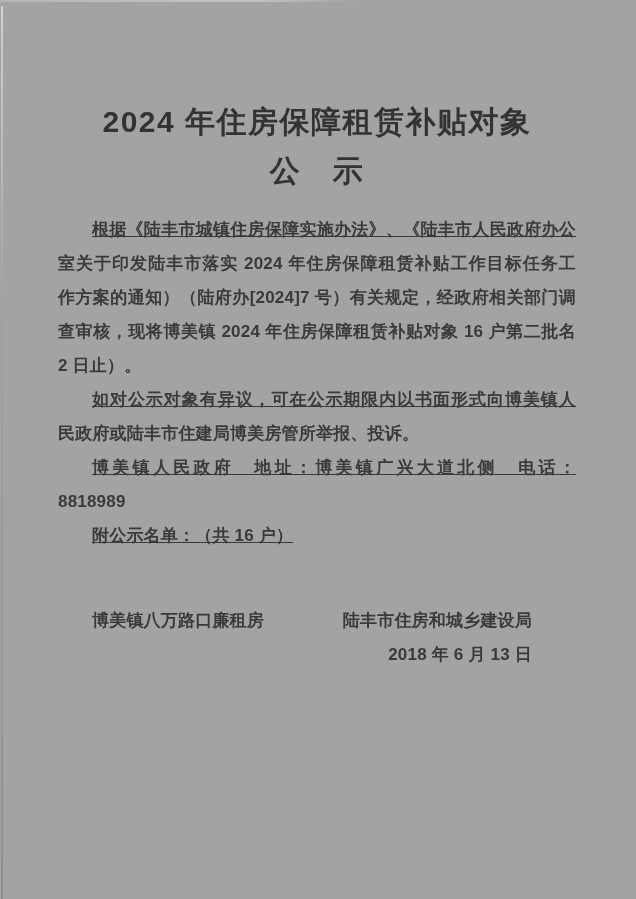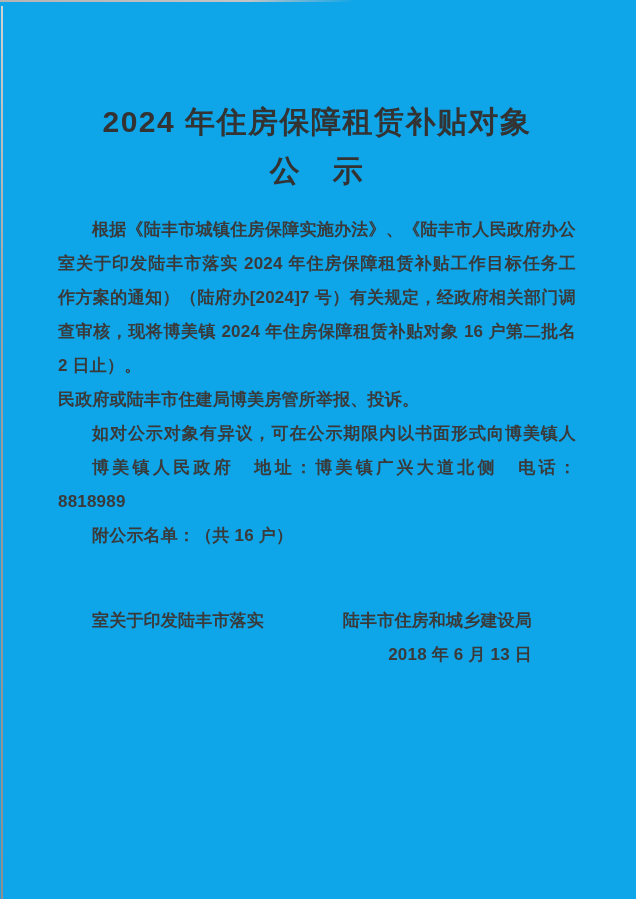--- a/index.html
+++ b/index.html
@@ -1,21 +1,21 @@
 <!DOCTYPE html>
 <html><head>
 <meta charset="utf-8">
 <style>
   html, body { margin: 0; padding: 0; background: #ffffff; }
 
   .page {
     position: relative;
     width: 636px;
     height: 899px;
-    background: #0ea5e9;
+    background: #a3a3a3;
     overflow: hidden;
     font-family: "Liberation Sans", sans-serif;
     font-weight: 700;
     color: #3a3a3a;
   }
 
   
   .edge-left {
     position: absolute;
     left: 1px;
@@ -56,21 +56,21 @@
     font-size: 17px;
     letter-spacing: 0.2px;
   }
 
   .bline {
     line-height: 34px;
     text-align: justify;
     text-align-last: justify;
     min-height: 34px;
   }
-  .bline.first { text-indent: 2em; }
+  .bline.first { text-indent: 2em; text-decoration: underline; }
   .bline.end   { text-align: right; text-align-last: left; }
 
   .sig-row {
     display: flex;
     justify-content: space-between;
     align-items: flex-start;
     margin-top: 51px;
     padding: 0 44px 0 34px;
     font-size: 17px;
     line-height: 34px;
@@ -93,34 +93,34 @@
 
       <div>
         <div class="bline first">根据《陆丰市城镇住房保障实施办法》、《陆丰市人民政府办公</div>
         <div class="bline">室关于印发陆丰市落实 2024 年住房保障租赁补贴工作目标任务工</div>
         <div class="bline">作方案的通知）（陆府办[2024]7 号）有关规定，经政府相关部门调</div>
         <div class="bline">查审核，现将博美镇 2024 年住房保障租赁补贴对象 16 户第二批名</div>
         <div class="bline end">2 日止）。</div>
       </div>
 
       <div>
+        <div class="bline first">如对公示对象有异议，可在公示期限内以书面形式向博美镇人</div>
         <div class="bline end">民政府或陆丰市住建局博美房管所举报、投诉。</div>
-        <div class="bline first">如对公示对象有异议，可在公示期限内以书面形式向博美镇人</div>
       </div>
 
       <div>
         <div class="bline first">博美镇人民政府　地址：博美镇广兴大道北侧　电话：</div>
         <div class="bline end">8818989</div>
       </div>
 
 
       <div class="bline first end">附公示名单：（共 16 户）</div>
 
       <div class="sig-row">
-        <div class="sig-left">室关于印发陆丰市落实</div>
+        <div class="sig-left">博美镇八万路口廉租房</div>
         <div class="sig-right">
           <div>陆丰市住房和城乡建设局</div>
           <div>2018 年 6 月 13 日</div>
         </div>
       </div>
 
     </div>
   </div>
 </div>
 

